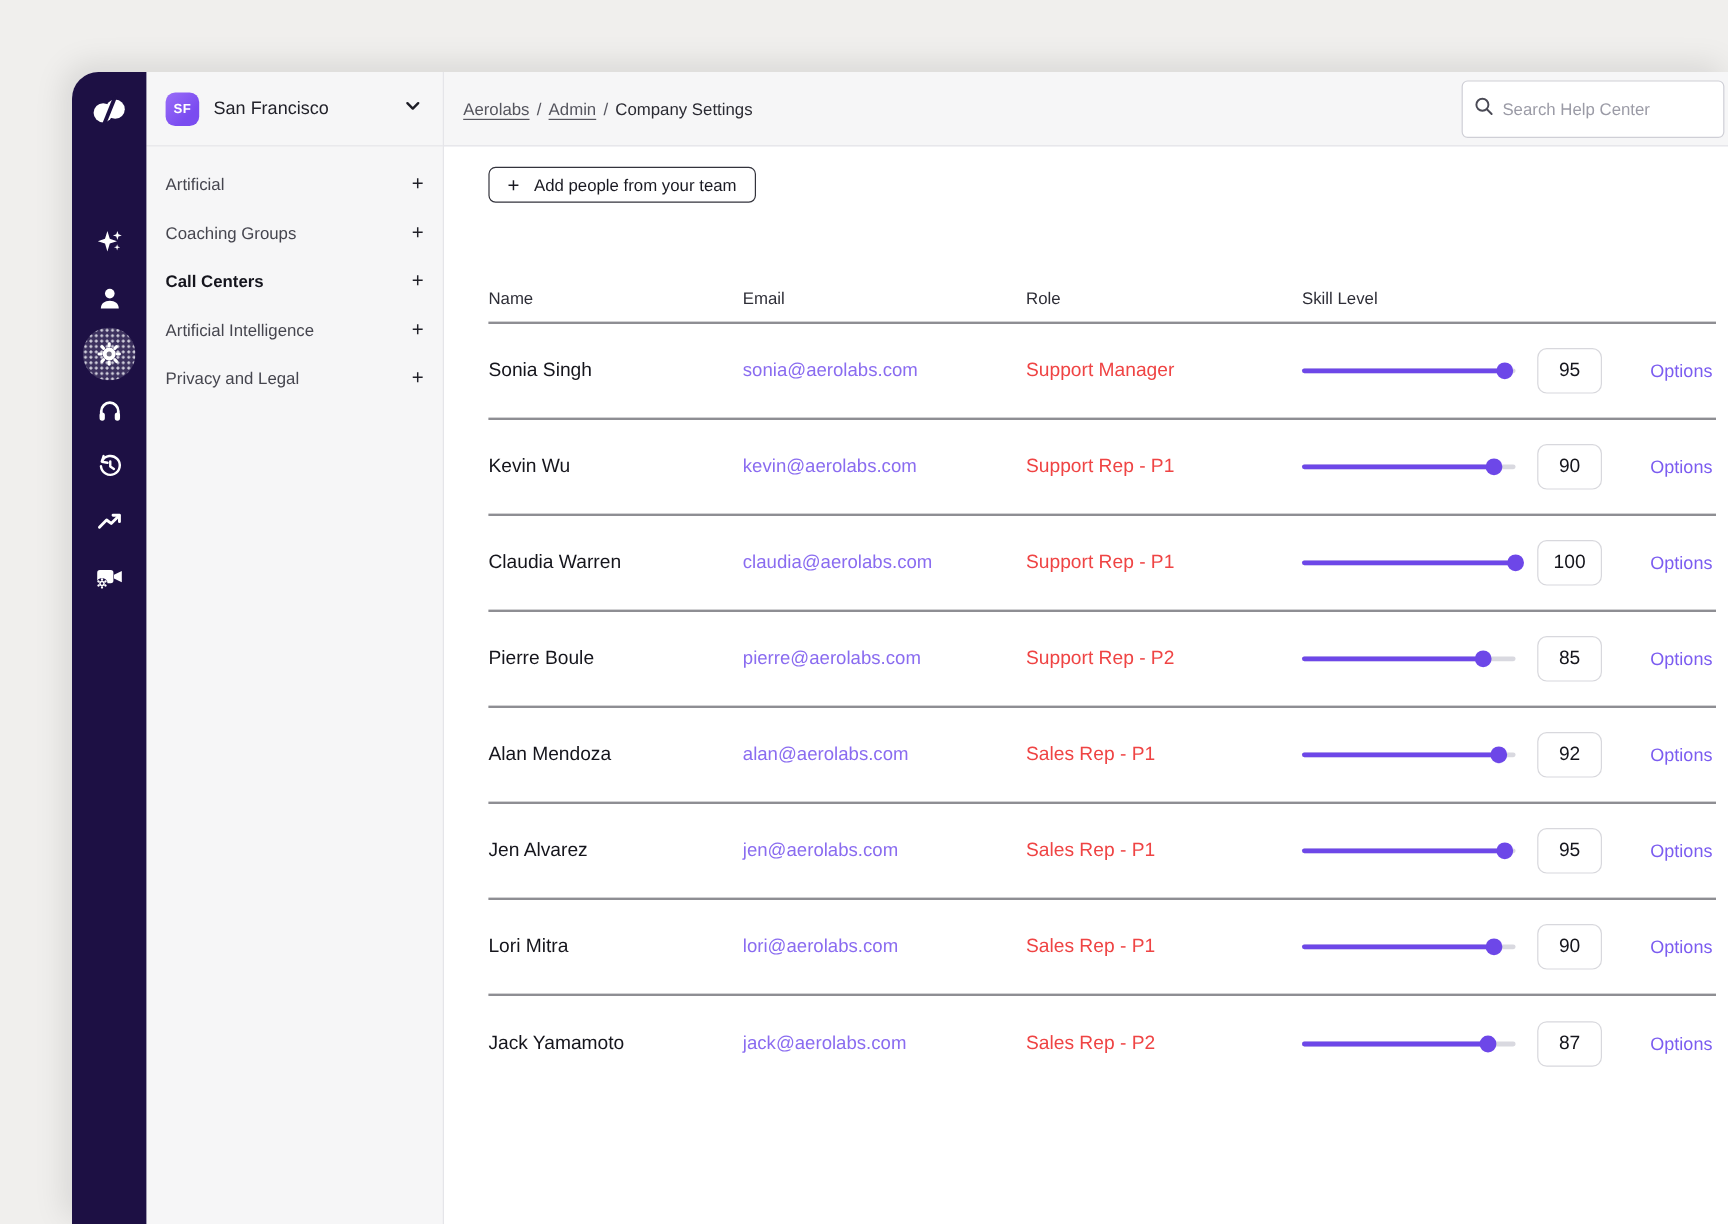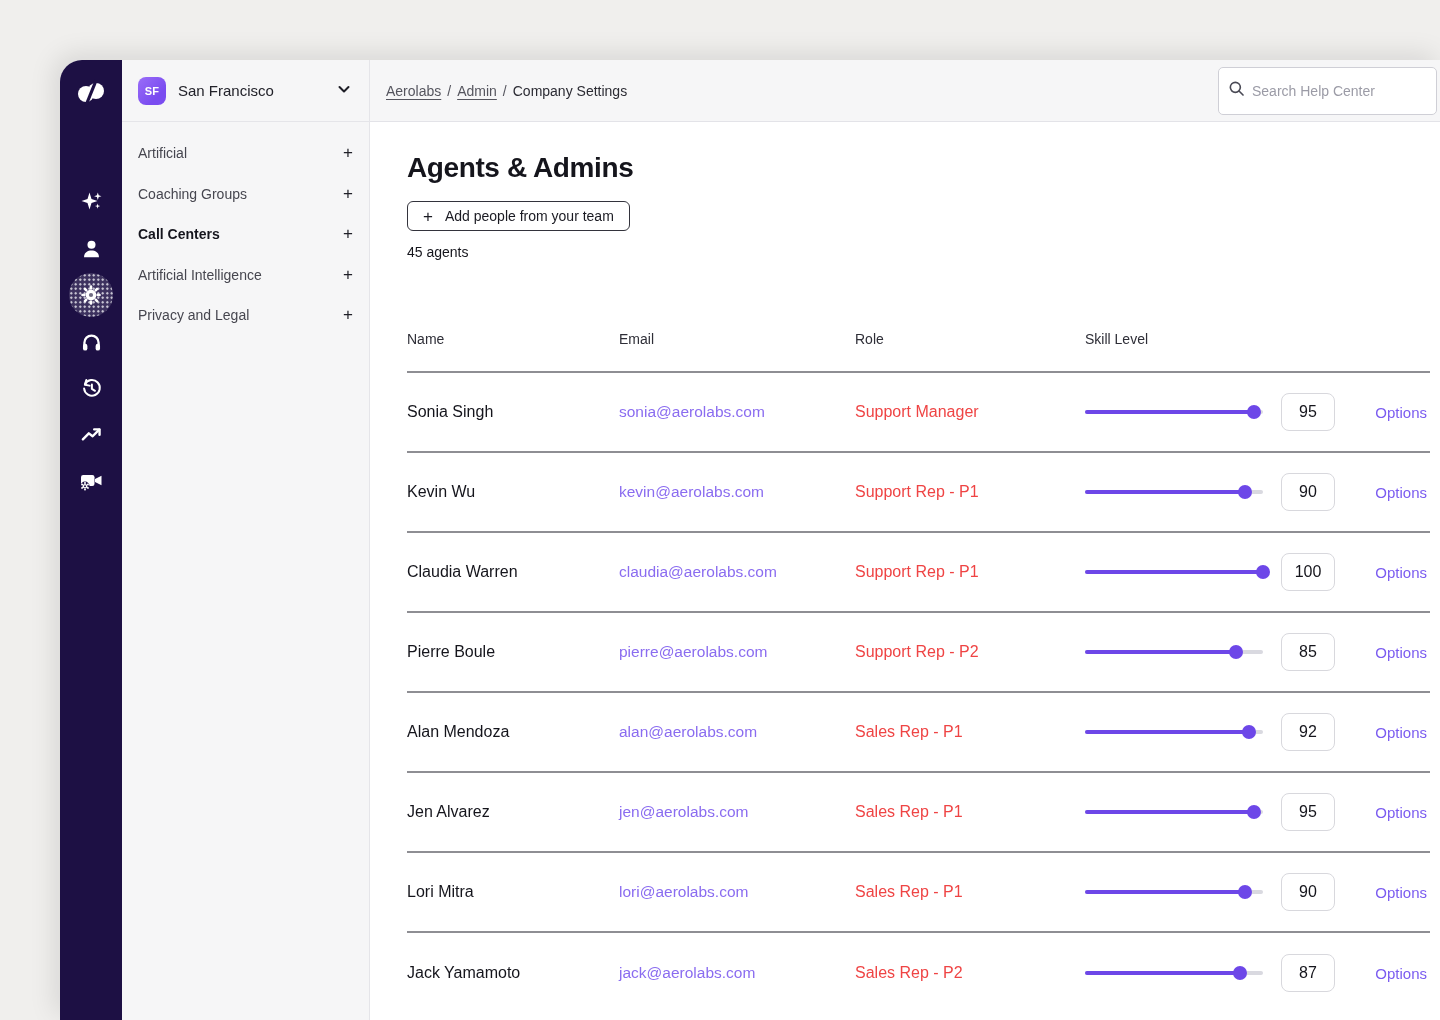--- a/index.html
+++ b/index.html
@@ -114,21 +114,21 @@
   .add-btn .plus-glyph { font-size: 17px; font-weight: 400; line-height: 1; }
   .agent-count { margin-top: 13px; font-size: 14px; color: #15151c; }
   
   .agents-table { margin-top: 71px; }
   .t-grid {
     display: grid;
     grid-template-columns: 212px 236px 230px 1fr;
     align-items: center;
   }
   .thead {
-    padding-bottom: 24px;
+    padding-bottom: 12px;
     border-bottom: 2px solid #8e8e93;
     font-size: 14px; color: #2e2e37; margin-top: 44px;
   }
   .t-row {
     height: 80px;
     border-bottom: 2px solid #8e8e93;
   }
   .t-row:last-child { border-bottom: none; }
   .cell-name { font-size: 16px; color: #15151c; }
   .cell-email { font-size: 15.5px; color: #8a6cf0; cursor: pointer; }
@@ -300,28 +300,26 @@
           <svg width="17" height="17" viewBox="0 0 19 19">
             <circle cx="8.2" cy="8.2" r="5.6" fill="none" stroke="#4a4a55" stroke-width="1.8"></circle>
             <path d="M12.6 12.6 L16.8 16.8" stroke="#4a4a55" stroke-width="1.8" stroke-linecap="round"></path>
           </svg>
         </span>
         <input type="text" placeholder="Search Help Center" style="">
       </div>
     </header>
 
     <div class="content">
-      <h1 class="page-title">Agents &amp; Admins</h1>
 
       <button class="add-btn">
         <span class="plus-glyph">+</span>
         <span>Add people from your team</span>
       </button>
 
-      <div class="agent-count">45 agents</div>
 
       <div class="agents-table">
         <div class="t-grid thead">
           <div>Name</div>
           <div>Email</div>
           <div>Role</div>
           <div>Skill Level</div>
         </div>
         <div>
           <div class="t-grid t-row">

